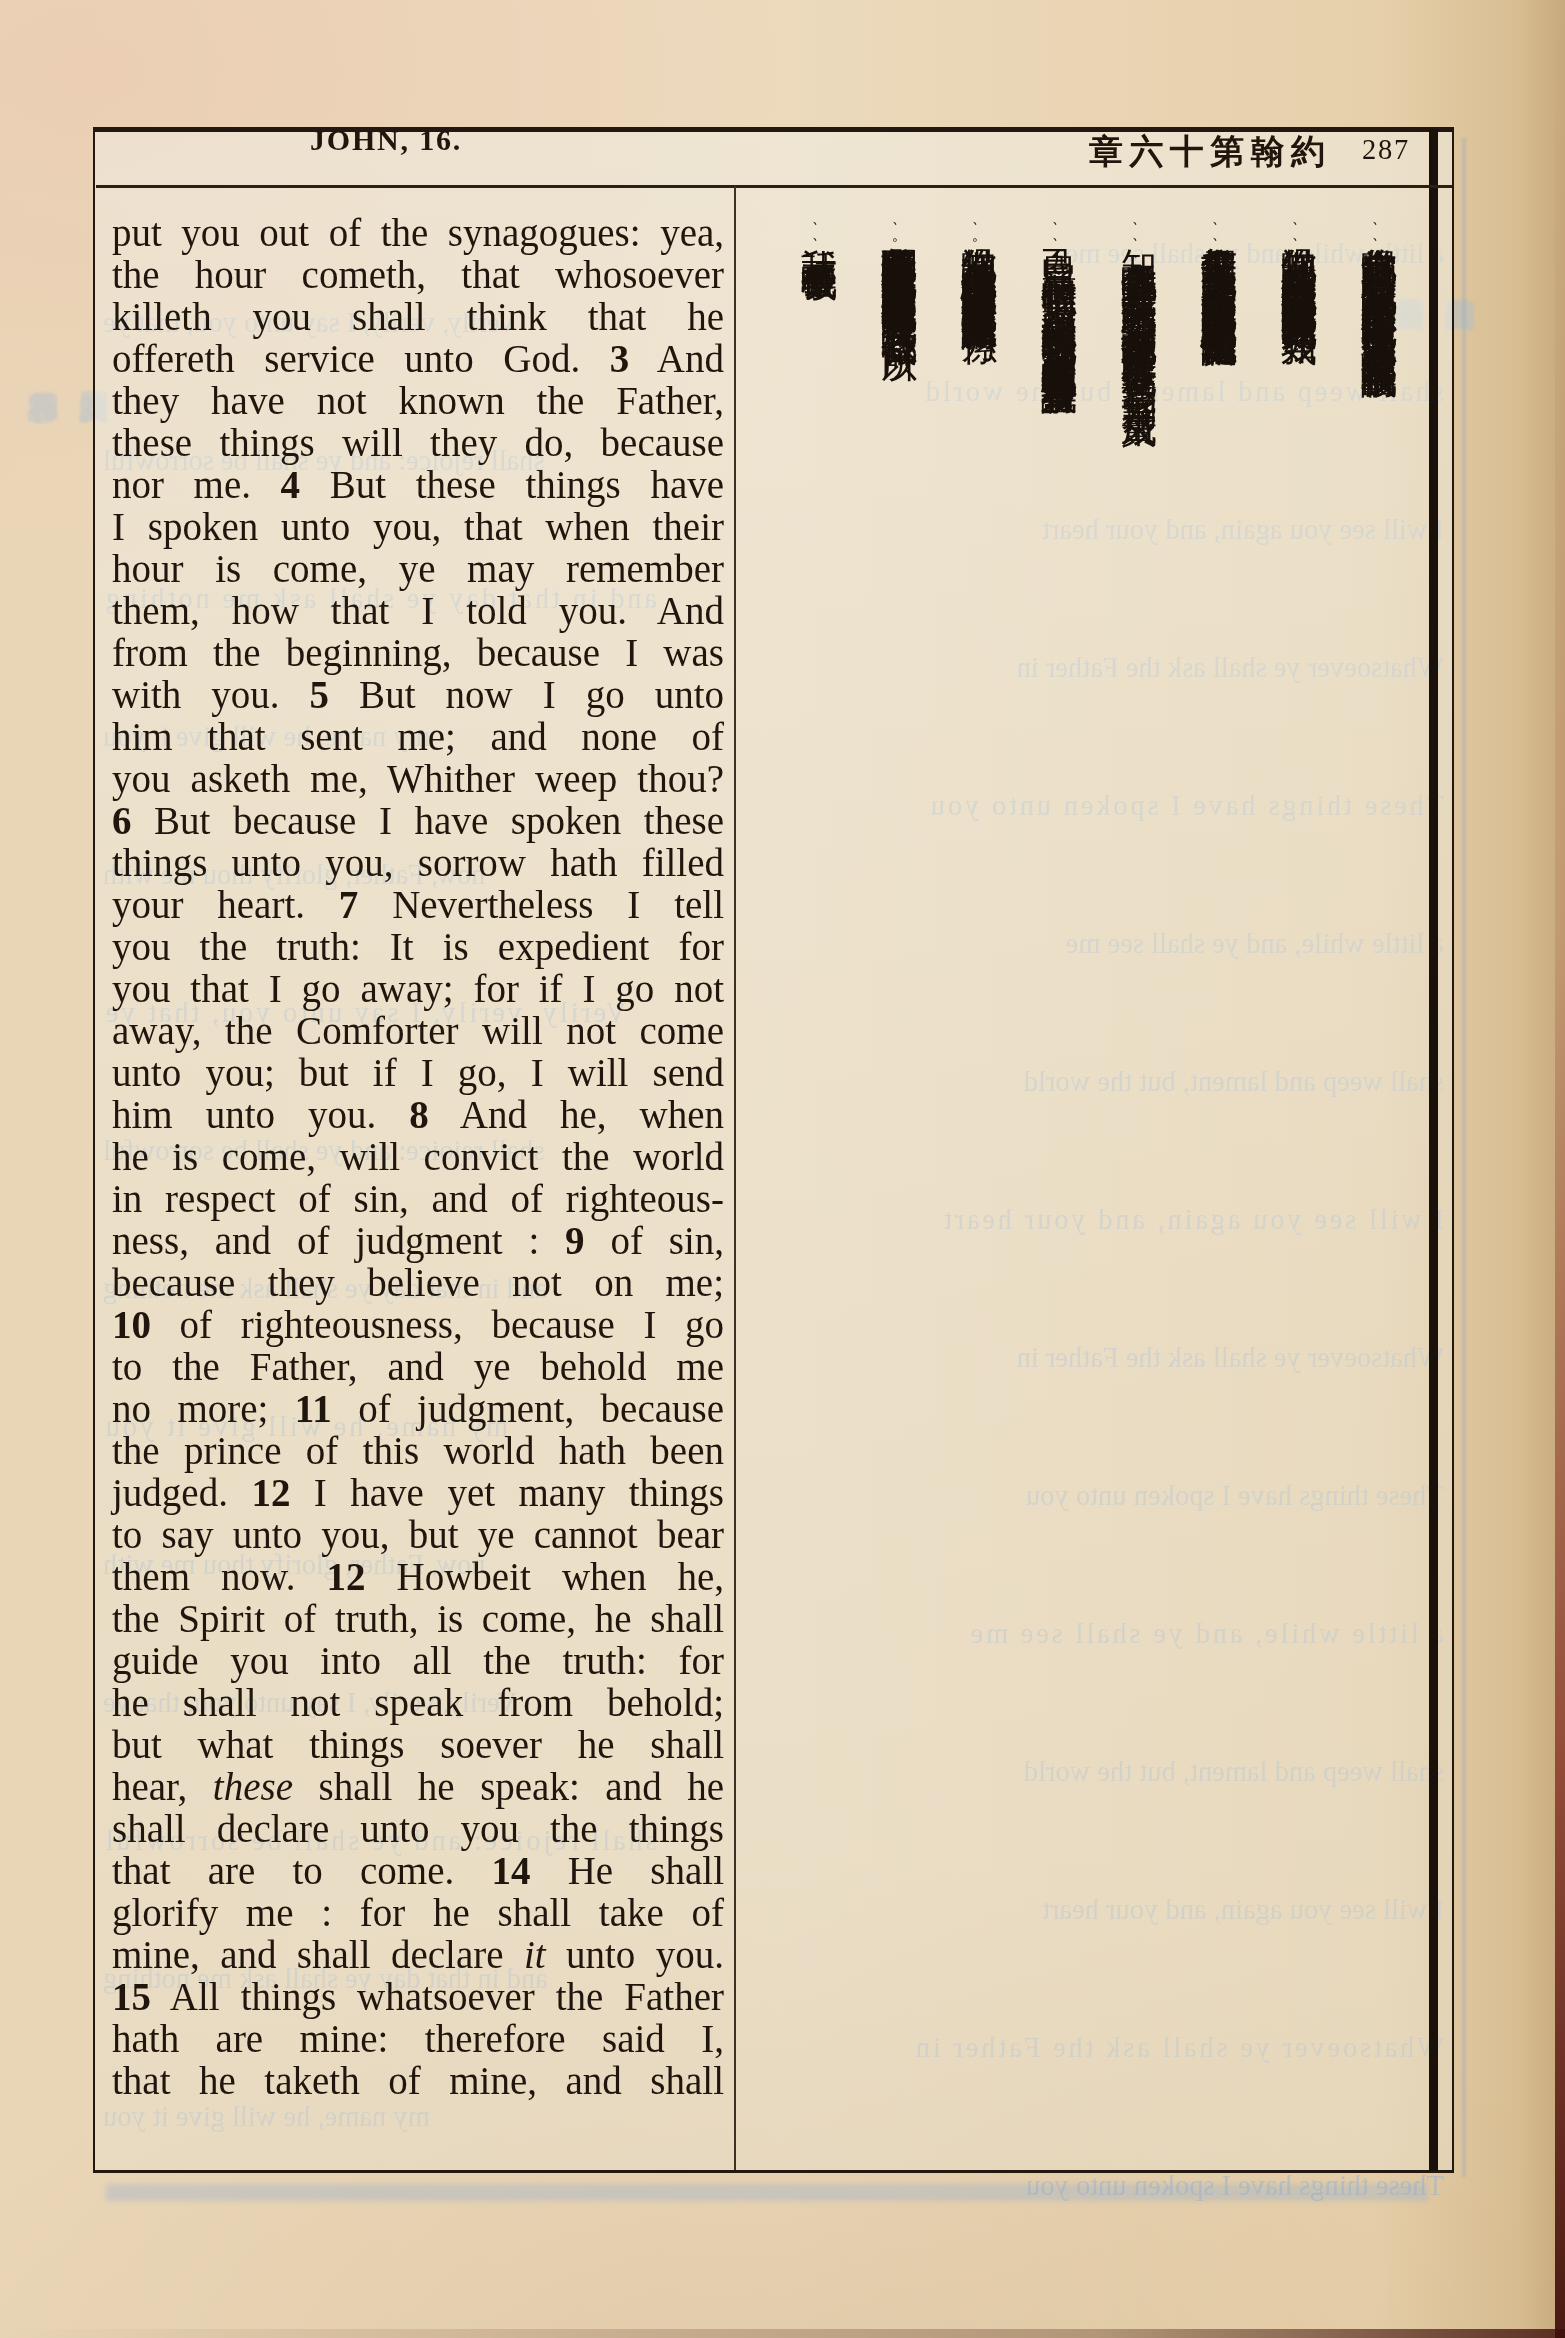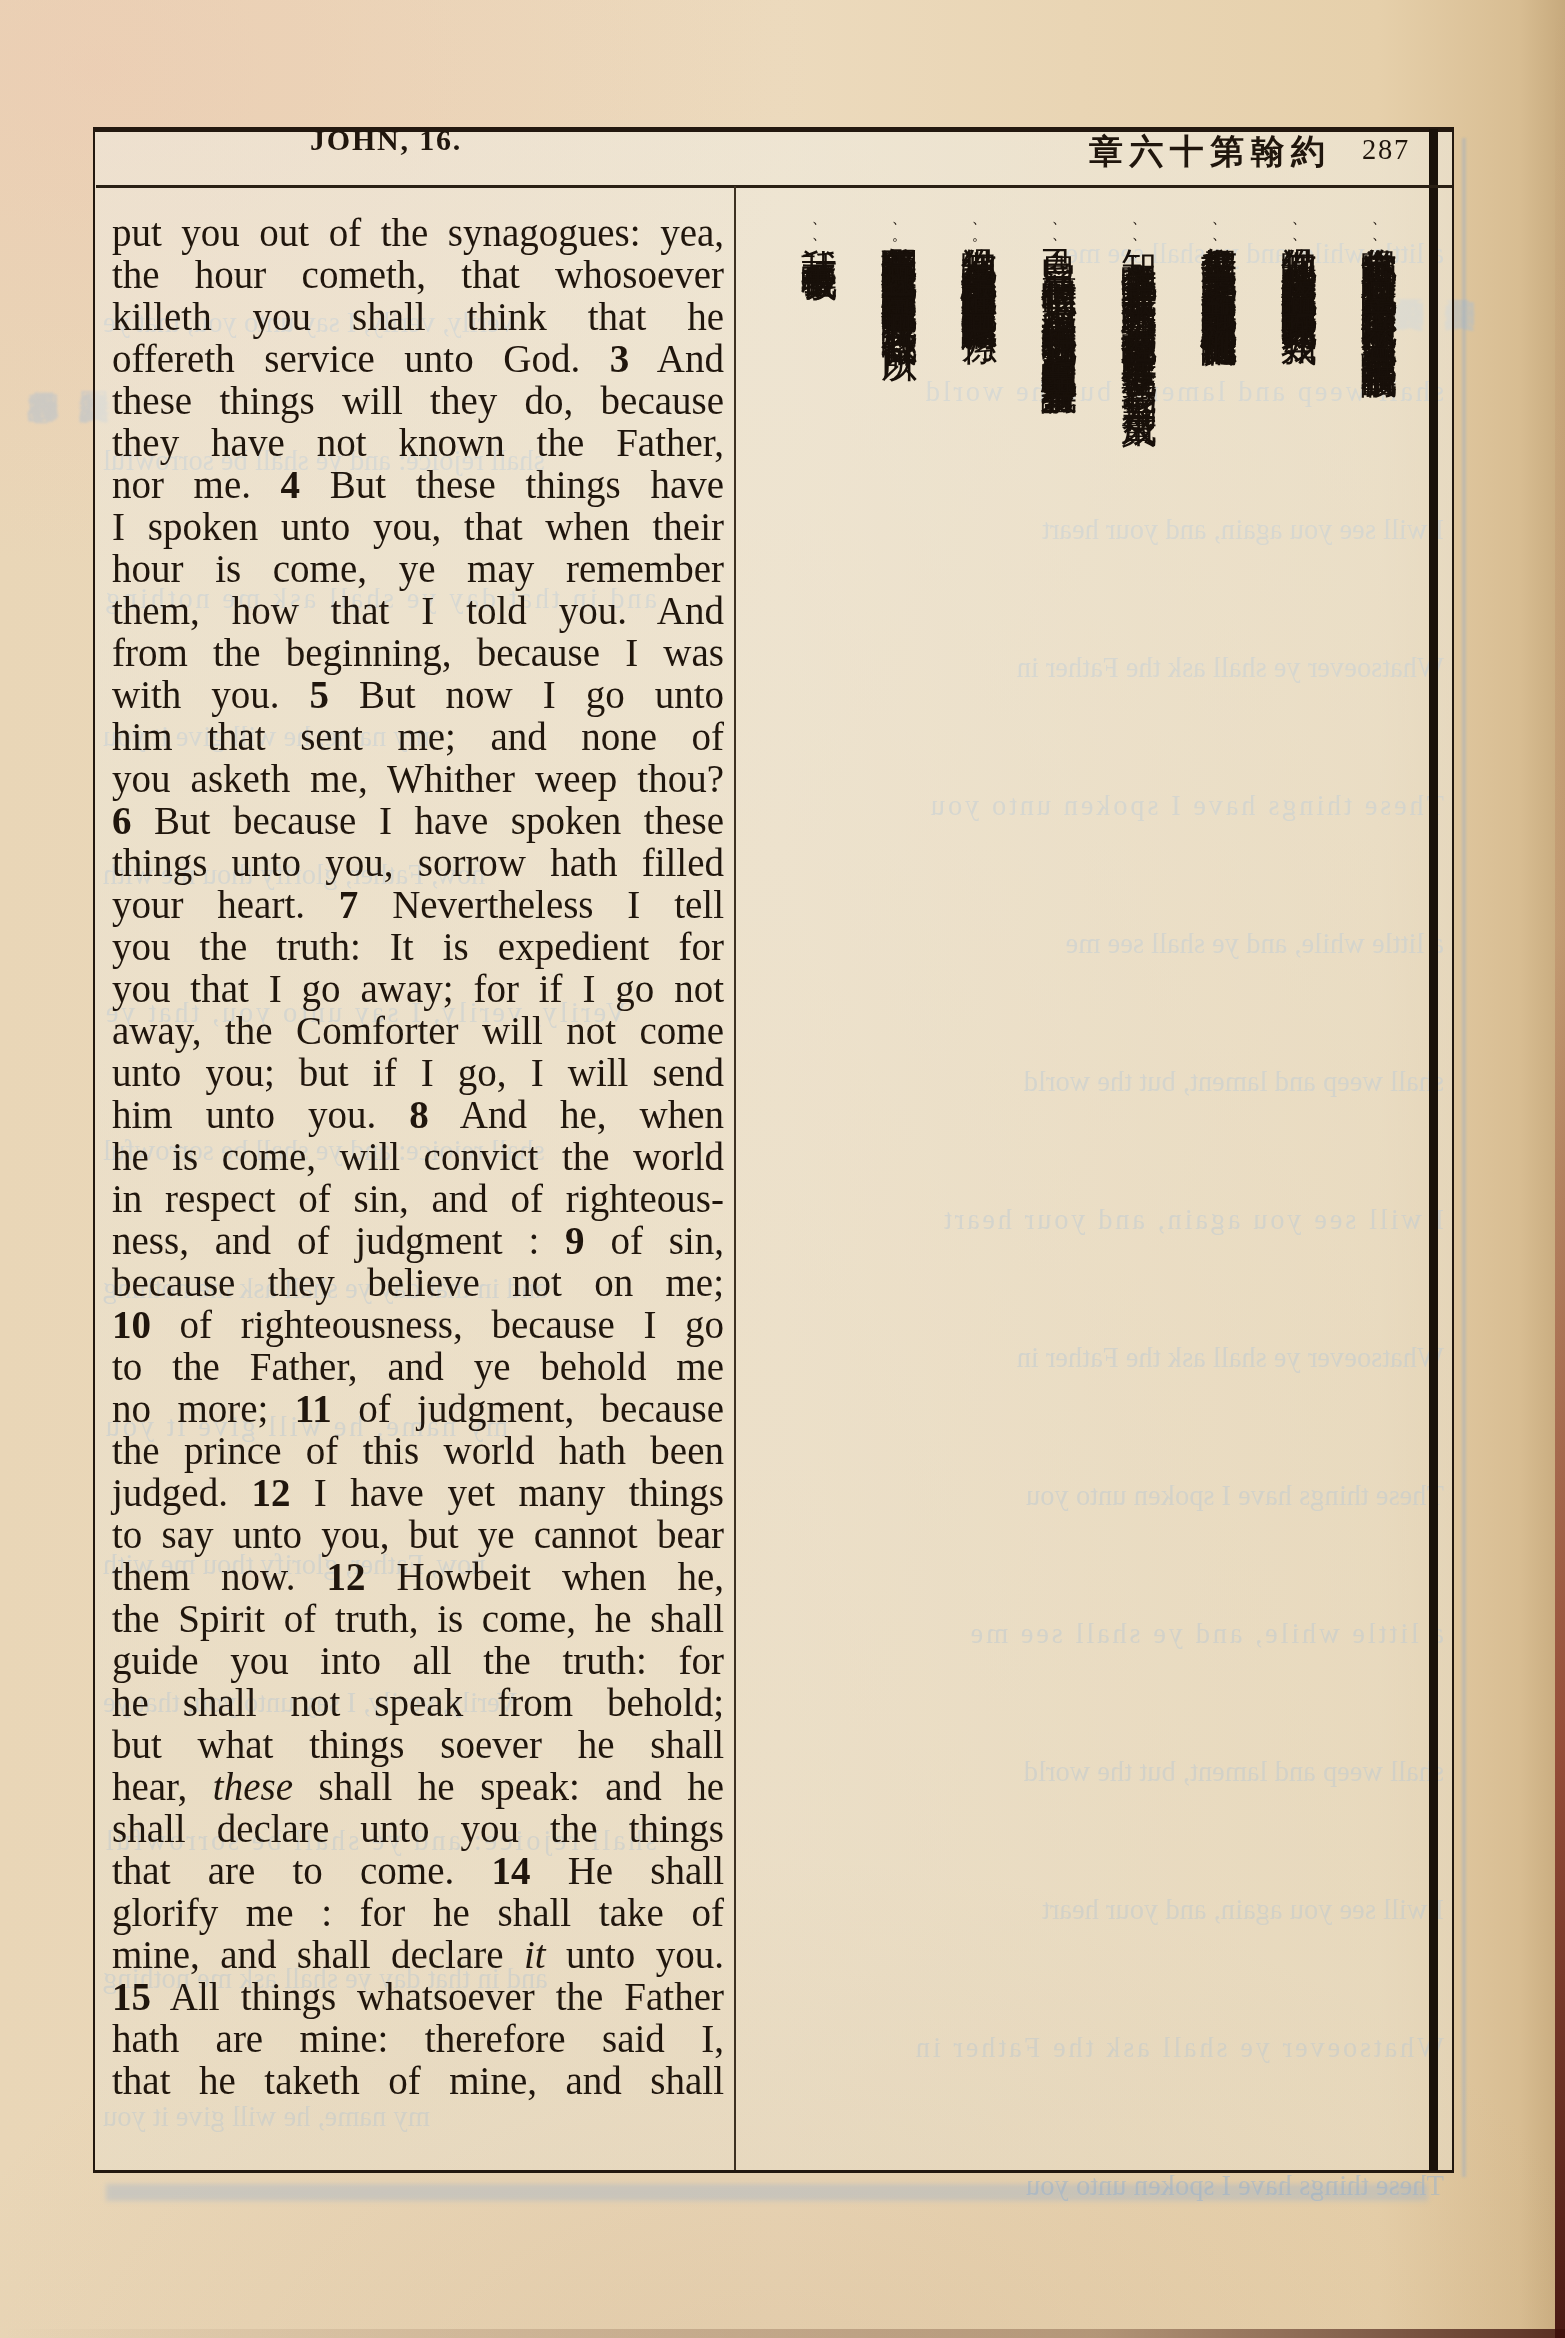--- a/index.html
+++ b/index.html
@@ -122,22 +122,22 @@
 
   <div class="htitle">JOHN, 16.</div>
   <div class="hcn">章六十第翰約</div>
   <div class="pageno">287</div>
 
   <div class="english" id="english-col">
       <div class="eline">put you out of the synagogues: yea,</div>
       <div class="eline">the hour cometh, that whosoever</div>
       <div class="eline">killeth you shall think that he</div>
       <div class="eline">offereth service unto God. <b>3</b> And</div>
+      <div class="eline">they have not known the Father,</div>
       <div class="eline">these things will they do, because</div>
-      <div class="eline">they have not known the Father,</div>
       <div class="eline">nor me. <b>4</b> But these things have</div>
       <div class="eline">I spoken unto you, that when their</div>
       <div class="eline">hour is come, ye may remember</div>
       <div class="eline">them, how that I told you. And</div>
       <div class="eline">from the beginning, because I was</div>
       <div class="eline">with you. <b>5</b> But now I go unto</div>
       <div class="eline">him that sent me; and none of</div>
       <div class="eline">you asketh me, Whither weep thou?</div>
       <div class="eline"><b>6</b> But because I have spoken these</div>
       <div class="eline">things unto you, sorrow hath filled</div>

